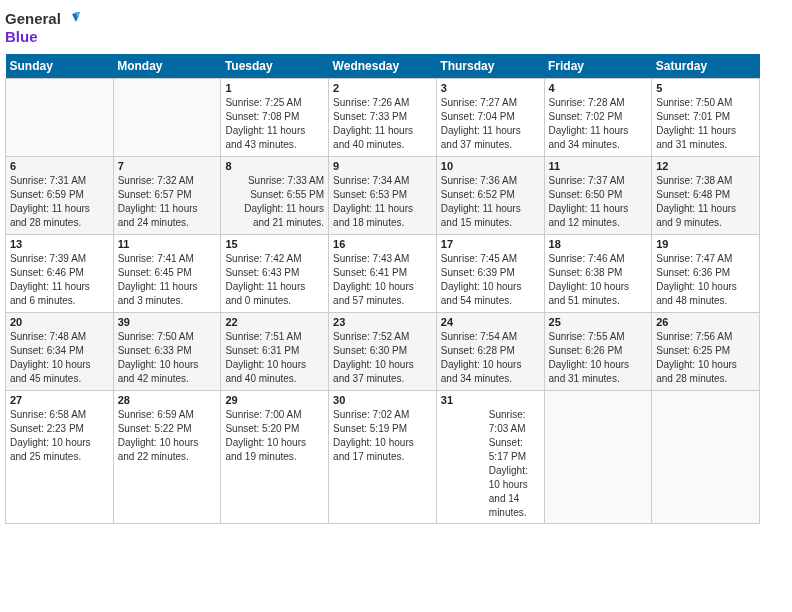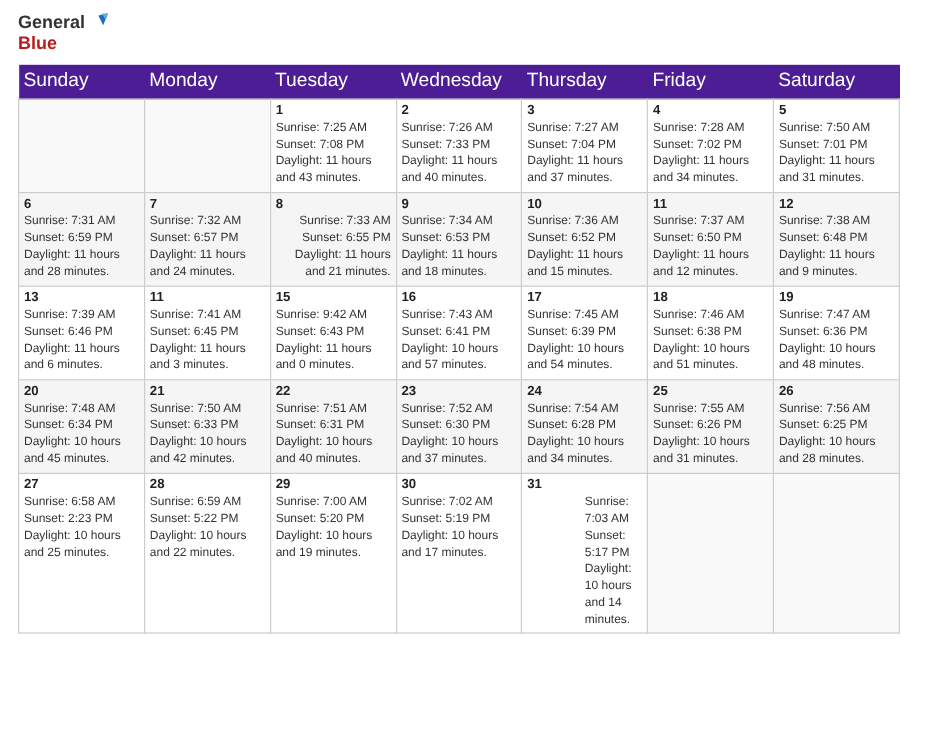--- a/index.html
+++ b/index.html
@@ -5,21 +5,21 @@
     * { margin: 0; padding: 0; box-sizing: border-box; }
     body {
       font-family: Arial, sans-serif;
       background: #fff;
       width: 792px;
       height: 612px;
       overflow: hidden;
     }
     .container {
       width: 765px;
-      padding: 10px 15px;
+      padding: 10px 5px;
     }
     .header {
       display: flex;
       justify-content: space-between;
       align-items: flex-start;
       margin-bottom: 8px;
     }
     .logo {
       display: flex;
       align-items: center;
@@ -35,26 +35,26 @@
     .subtitle {
       font-size: 14px;
       color: #555;
     }
     table {
       width: 100%;
       border-collapse: collapse;
       table-layout: fixed;
     }
     th {
-      background-color: #4c1d95;
+      background-color: #0369a1;
       color: white;
       text-align: left;
       padding: 5px 4px;
-      font-size: 16px;
-      font-weight: normal;
+      font-size: 12px;
+      font-weight: bold;
     }
     td {
       border: 1px solid #ccc;
       vertical-align: top;
       padding: 3px 4px;
       font-size: 9.5px;
       color: #222;
       height: 78px;
     }
     td.empty {
@@ -81,21 +81,21 @@
 <body>
 
 <div class="container">
   <div class="header">
     <div class="logo">
   <div style="font-size:15px; font-weight:bold; line-height:1.2;">
     <span style="color:#333;">General</span><svg width="18" height="16" viewBox="0 0 18 16" style="vertical-align:middle; margin-left:1px;">
             <polygon points="10,2 18,0 14,10" fill="#1a6bbf"></polygon>
             <polygon points="13,0 18,0 16,6" fill="#5aaedf"></polygon>
           </svg><br>
-    <span style="color:#b91c1c;">Blue</span>
+    <span style="color:#6d28d9;">Blue</span>
   </div>
 </div>
     <div class="title-area">
       <div class="month-title"></div>
       <div class="subtitle"></div>
     </div>
   </div>
 
   <table>
     <thead>
@@ -196,21 +196,21 @@
 Daylight: 11 hours and 6 minutes.</div>
           </td>
           <td>
             <div class="day-num">11</div>
             <div class="day-info" style="white-space: pre-line;">Sunrise: 7:41 AM
 Sunset: 6:45 PM
 Daylight: 11 hours and 3 minutes.</div>
           </td>
           <td>
             <div class="day-num">15</div>
-            <div class="day-info" style="white-space: pre-line;">Sunrise: 9:42 AM
+            <div class="day-info" style="white-space: pre-line;">Sunrise: 7:42 AM
 Sunset: 6:43 PM
 Daylight: 11 hours and 0 minutes.</div>
           </td>
           <td>
             <div class="day-num">16</div>
             <div class="day-info" style="white-space: pre-line;">Sunrise: 7:43 AM
 Sunset: 6:41 PM
 Daylight: 10 hours and 57 minutes.</div>
           </td>
           <td>
@@ -233,21 +233,21 @@
           </td>
         </tr>
         <tr>
           <td>
             <div class="day-num">20</div>
             <div class="day-info" style="white-space: pre-line;">Sunrise: 7:48 AM
 Sunset: 6:34 PM
 Daylight: 10 hours and 45 minutes.</div>
           </td>
           <td>
-            <div class="day-num">21</div>
+            <div class="day-num">39</div>
             <div class="day-info" style="white-space: pre-line;">Sunrise: 7:50 AM
 Sunset: 6:33 PM
 Daylight: 10 hours and 42 minutes.</div>
           </td>
           <td>
             <div class="day-num">22</div>
             <div class="day-info" style="white-space: pre-line;">Sunrise: 7:51 AM
 Sunset: 6:31 PM
 Daylight: 10 hours and 40 minutes.</div>
           </td>

